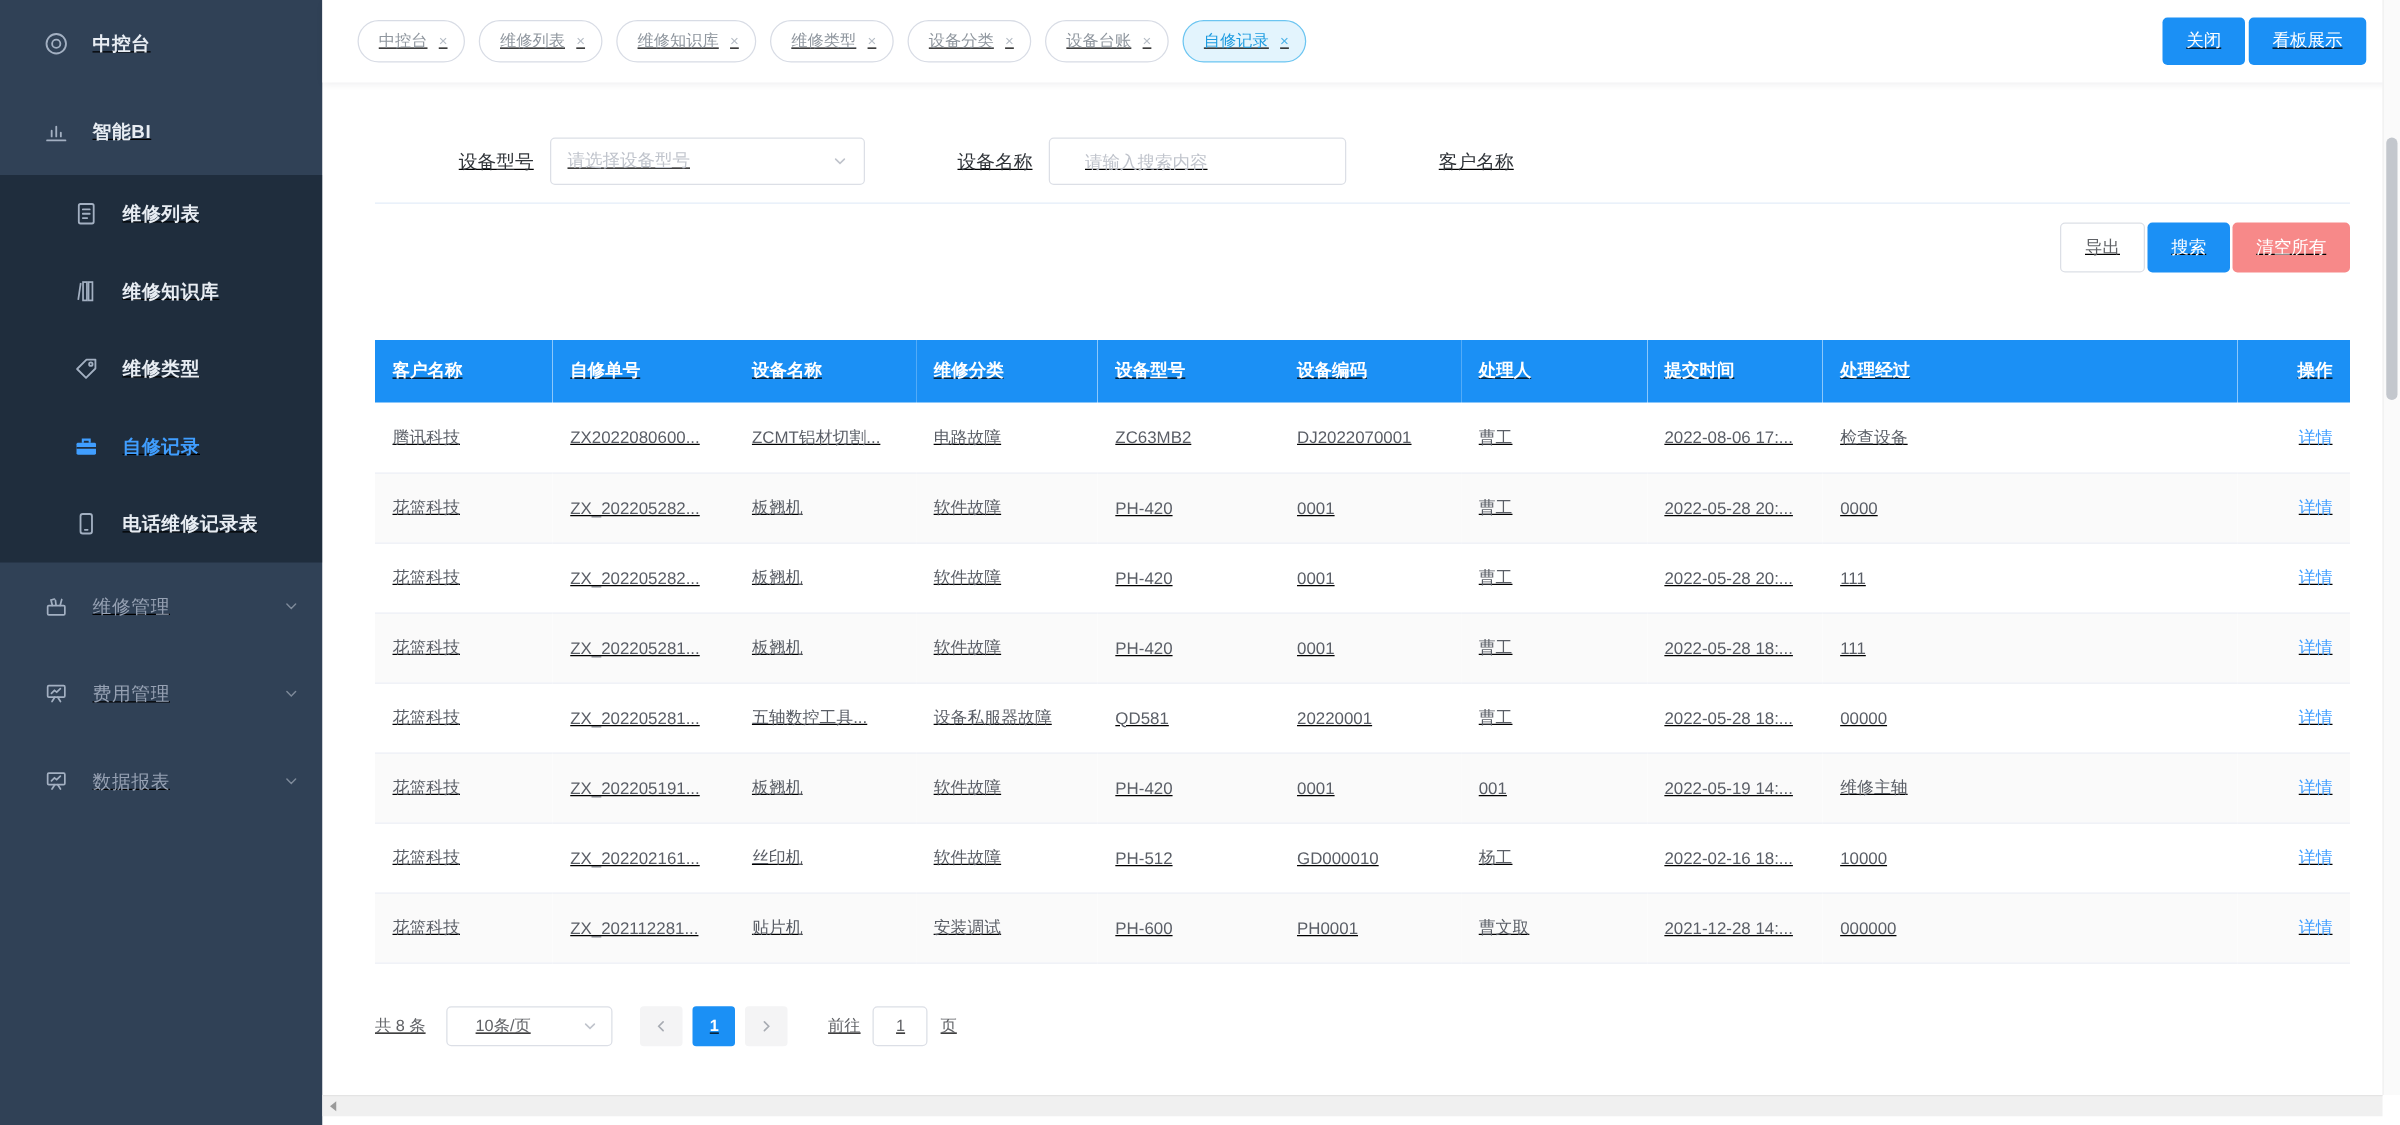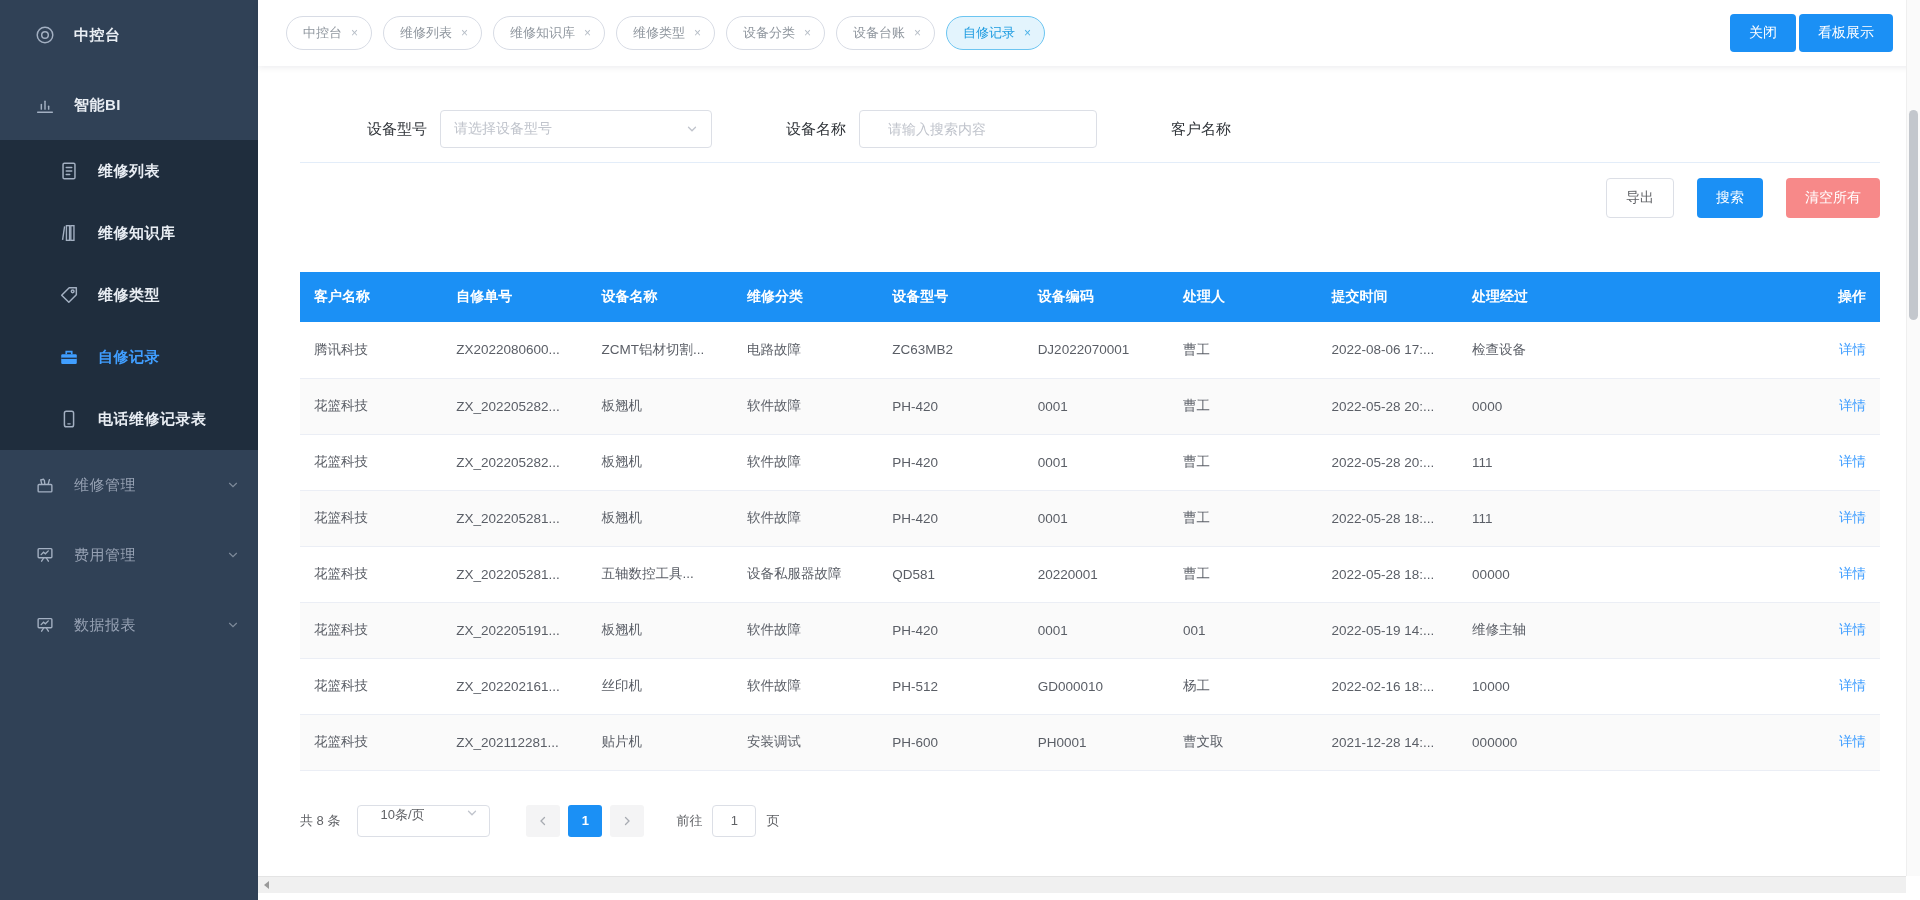--- a/index.html
+++ b/index.html
@@ -1,18 +1,18 @@
 <!DOCTYPE html>
 <html><head>
 <meta charset="utf-8">
 <style>
   * { box-sizing: border-box; margin: 0; padding: 0; }
   html,body { width:1920px; height:900px; overflow:hidden; }
   body { font-family:"Liberation Sans","DejaVu Sans",sans-serif; background:#fff; font-size:14px; }
-  .app { display:flex; width:1920px; height:900px; }
+  .app { display:flex; width:1920px; height:900px;text-decoration:underline; }
 
   
   .sidebar { width:258px; flex-shrink:0; background:#304156; overflow:hidden; }
   .menu-item { height:70px; display:flex; align-items:center; padding:0 18px 0 34px; cursor:pointer; font-size:15px; }
   .mi-icon { width:22px; height:22px; margin-right:18px; color:#a3b0c2; flex-shrink:0; }
   .mi-icon svg { width:100%; height:100%; display:block; }
   .mi-label { flex:1; color:#e8edf3; font-weight:bold; letter-spacing:.5px; }
   .menu-item.parent .mi-label { color:#96a1b3; font-weight:normal; }
   .mi-arrow { width:14px; height:14px; color:#7e8a9a; }
   .mi-arrow svg { width:100%; height:100%; display:block; }
@@ -35,53 +35,53 @@
   .btn-primary { background:#1b90f5; color:#fff; }
   .topbar .btn { height:38px; padding:0 19px; }
   .topbar-actions { display:flex; gap:3px;margin-left:28px; }
 
   .content { flex:1; padding:0 40px 0 42px; }
 
   
   .filter-row { margin-top:44px; padding-left:67px; display:flex; align-items:center; gap:74px; }
   .form-item { display:flex; align-items:center; gap:13px; }
   .form-label { font-size:15px; color:#2f3338; }
-  .select-box { width:272px; height:38px; border:1px solid #dcdfe6; border-radius:4px; background:#fff;
+  .select-box { width:252px; height:38px; border:1px solid #dcdfe6; border-radius:4px; background:#fff;
                 display:flex; align-items:center; justify-content:space-between; padding:0 12px 0 13px; cursor:pointer; }
   .select-box .ph { color:#c0c4cc; font-size:14px; }
   .sel-arrow { width:14px; height:14px; color:#c0c4cc; }
   .sel-arrow svg { width:100%; height:100%; display:block; }
   .text-input { width:238px; height:38px; border:1px solid #dcdfe6; border-radius:4px; padding:0 28px;
                 font-size:14px; color:#606266; font-family:inherit; outline:none; }
   .text-input::placeholder { color:#c0c4cc; }
   .filter-divider { height:1px; background:#e3edf9; margin-top:14px; }
 
-  .actions-row { display:flex; justify-content:flex-end; align-items:center; gap:23px; margin-top:15px; }
+  .actions-row { display:flex; justify-content:flex-end; align-items:center; gap:2px; margin-top:15px; }
   .actions-row .btn { height:40px; padding:0 19px; }
   .btn-plain { background:#fff; border:1px solid #dcdfe6; color:#606266; }
   .btn-danger { background:#f78989; color:#fff; }
 
   
   .table-wrap { margin-top:54px; }
   table { width:100%; border-collapse:collapse; table-layout:fixed; }
   thead th { background:#1b90f5; color:#fff; font-size:14px; font-weight:bold; text-align:left;
              height:50px; padding:0 14px; overflow:hidden; white-space:nowrap; }
   thead th.op-col { text-align:right; }
   tbody td { height:56px; padding:0 14px; font-size:13.5px; color:#5a5e66; border-bottom:1px solid #ebeef5;
              overflow:hidden; white-space:nowrap; background:#fff; }
   tbody tr.striped td { background:#fafafa; }
   td.op-cell { text-align:right; }
   .detail-link { color:#409eff; text-decoration:none; font-size:13.5px; cursor:pointer; }
 
   
   .pagination { display:flex; align-items:center; margin-top:34px; font-size:13px; color:#606266; }
   .pg-total { margin-right:17px; }
   .page-size { width:133px; height:32px; border:1px solid #dcdfe6; border-radius:4px; background:#fff;
-               display:flex; justify-content:space-between; padding:0 10px 0 22px;
-               color:#606266; cursor:pointer; margin-right:36px; }
+               display:flex; align-items:center; justify-content:space-between; padding:0 10px 0 22px;
+               color:#606266; cursor:pointer; margin-right:22px; }
   .pg-btn { width:34px; height:32px; background:#f4f4f5; border-radius:3px; display:flex; align-items:center;
             justify-content:center; color:#a7abb2; cursor:pointer; margin-right:8px; }
   .pg-btn svg { width:12px; height:12px; }
   .pg-current { width:34px; height:32px; background:#1b90f5; border-radius:3px; color:#fff; font-weight:bold;
                 display:flex; align-items:center; justify-content:center; margin-right:8px; cursor:pointer; }
   .goto { display:flex; align-items:center; gap:10px; margin-left:24px; }
   .goto-input { width:44px; height:32px; border:1px solid #dcdfe6; border-radius:4px; text-align:center;
                 font-size:13px; color:#606266; font-family:inherit; outline:none; }
 
   

